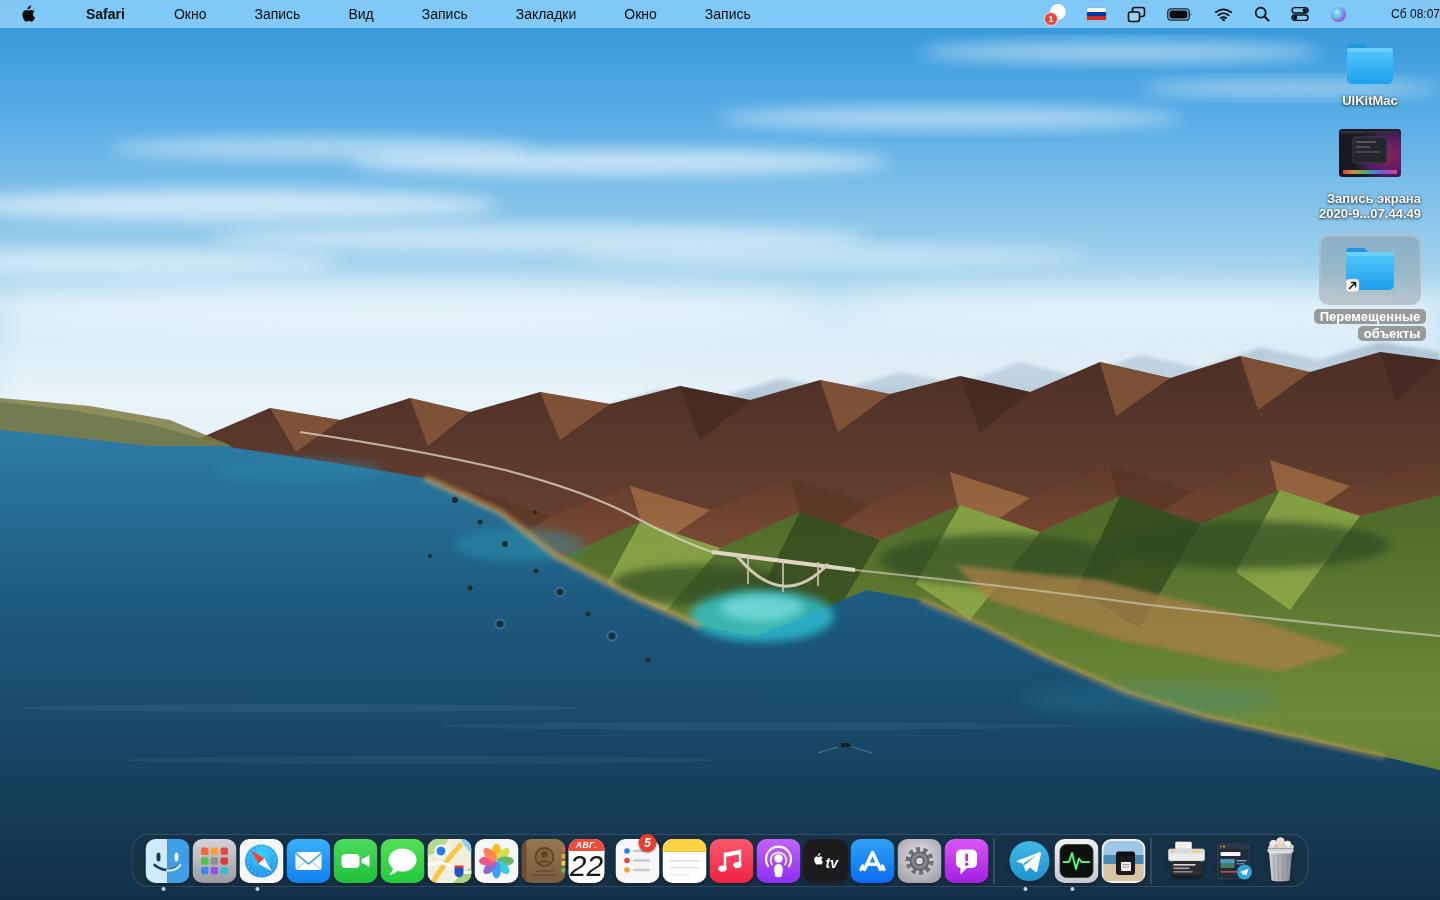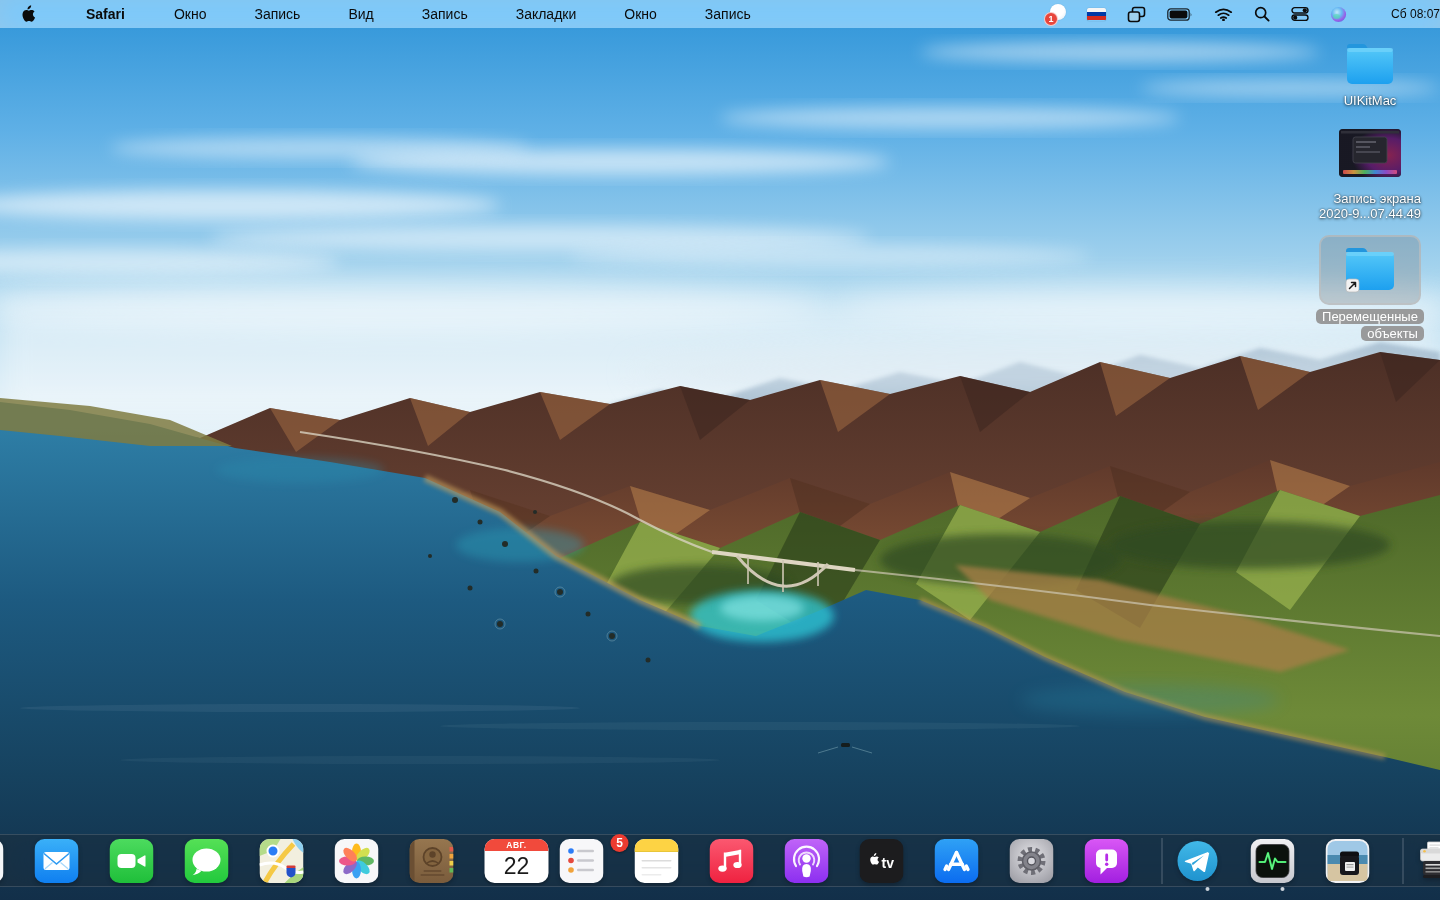--- a/index.html
+++ b/index.html
@@ -31,51 +31,51 @@
   .notif-badge { position:absolute; left:-2px; bottom:-2px; width:14px; height:14px; border-radius:50%;
     background:#e8463c; color:#fff; font-size:9px; font-weight:700; display:flex; align-items:center; justify-content:center;
     border:1px solid rgba(255,255,255,.7); }
   .flag { width:19px; height:13px; border-radius:2px; overflow:hidden; box-shadow:0 0 1px rgba(0,0,0,.4); }
   .flag div { height:33.4%; }
   .flag .w { background:#f5f5f5; } .flag .b { background:#0039a6; } .flag .r { background:#d52b1e; }
 
   
   .desk-icons { position:absolute; top:40px; right:10px; width:120px; display:flex; flex-direction:column;
     align-items:center; z-index:10; }
-  .dicon { display:flex; flex-direction:column; align-items:center; cursor:default; }
+  .dicon { display:flex; flex-direction:column; align-items:center; cursor:default;font-weight:bold; }
   .dicon .lbl { margin-top:5px; font-size:13px; color:#fff; text-align:center; line-height:15px;
     text-shadow:0 1px 3px rgba(0,0,0,.7), 0 0 2px rgba(0,0,0,.5); }
   .dicon.sel-wrap { margin-top:14px; }
   .sel-box { background:rgba(120,120,120,0.32); border:2px solid rgba(190,190,190,0.65);
     border-radius:10px; padding:6px 20px 4px; position:relative; }
   .sel-lbl { margin-top:4px; text-align:center; font-size:13px; line-height:15px; }
   .sel-lbl span { background:#999a9b; color:#fff; border-radius:5px; padding:0 6px; display:inline-block; }
   .dicon .thumb-lbl { margin-top:13px;text-align:right; }
   .block-gap1 { margin-top:20px; }
 
   
   .dock {
     position:absolute; bottom:13px; left:50%; transform:translateX(-50%);
     height:53px; padding:0 13px; display:flex; align-items:center; gap:11px;
     background:rgba(32,44,54,0.5); border:1px solid rgba(255,255,255,0.14);
     border-radius:17px; backdrop-filter:blur(18px) saturate(1.3); z-index:40;
   }
-  .ditem { position:relative; width:64px; height:44px; flex:0 0 auto; }
+  .ditem { position:relative; width:36px; height:44px; flex:0 0 auto;font-style:italic; }
   .ditem svg { display:block; filter:drop-shadow(0 2px 2px rgba(0,0,0,0.25)); }
   .dsep { width:1px; height:46px; background:rgba(255,255,255,0.28); margin:0 2px; flex:0 0 auto; }
   .run-dot { position:absolute; left:50%; bottom:-8px; transform:translateX(-50%);
     width:4px; height:4px; border-radius:50%; background:rgba(235,240,245,0.85); }
   .badge { position:absolute; top:-5px; right:-5px; min-width:18px; height:18px; border-radius:9px;
     background:#ec3b30; color:#fff; font-size:12px; font-weight:700; display:flex; align-items:center;
     justify-content:center; padding:0 4px; box-shadow:0 1px 2px rgba(0,0,0,.35); z-index:5; }
   .cal-face { position:absolute; inset:0; border-radius:10px; background:#fff; overflow:hidden;
     box-shadow:0 2px 2px rgba(0,0,0,0.25); }
   .cal-month { background:#f14a3c; color:#fff; font-size:8.5px; font-weight:700; text-align:center;
     height:12px; line-height:13px; letter-spacing:.5px; }
-  .cal-day { color:#1b1b1b; font-size:23px; font-weight:300; text-align:center; line-height:30px; font-family:"Liberation Sans",sans-serif; }
+  .cal-day { color:#1b1b1b; font-size:30px; font-weight:300; text-align:center; line-height:30px; font-family:"Liberation Sans",sans-serif; }
 </style>
 </head>
 <body>
 
 <svg id="wallpaper" viewBox="0 0 1440 900" preserveAspectRatio="none">
   <defs>
     <linearGradient id="sky" x1="0" y1="0" x2="0" y2="1">
       <stop offset="0" stop-color="#2e94d8"></stop>
         <stop offset="0.28" stop-color="#5fb0e6"></stop>
       <stop offset="0.6" stop-color="#aad6ee"></stop>

